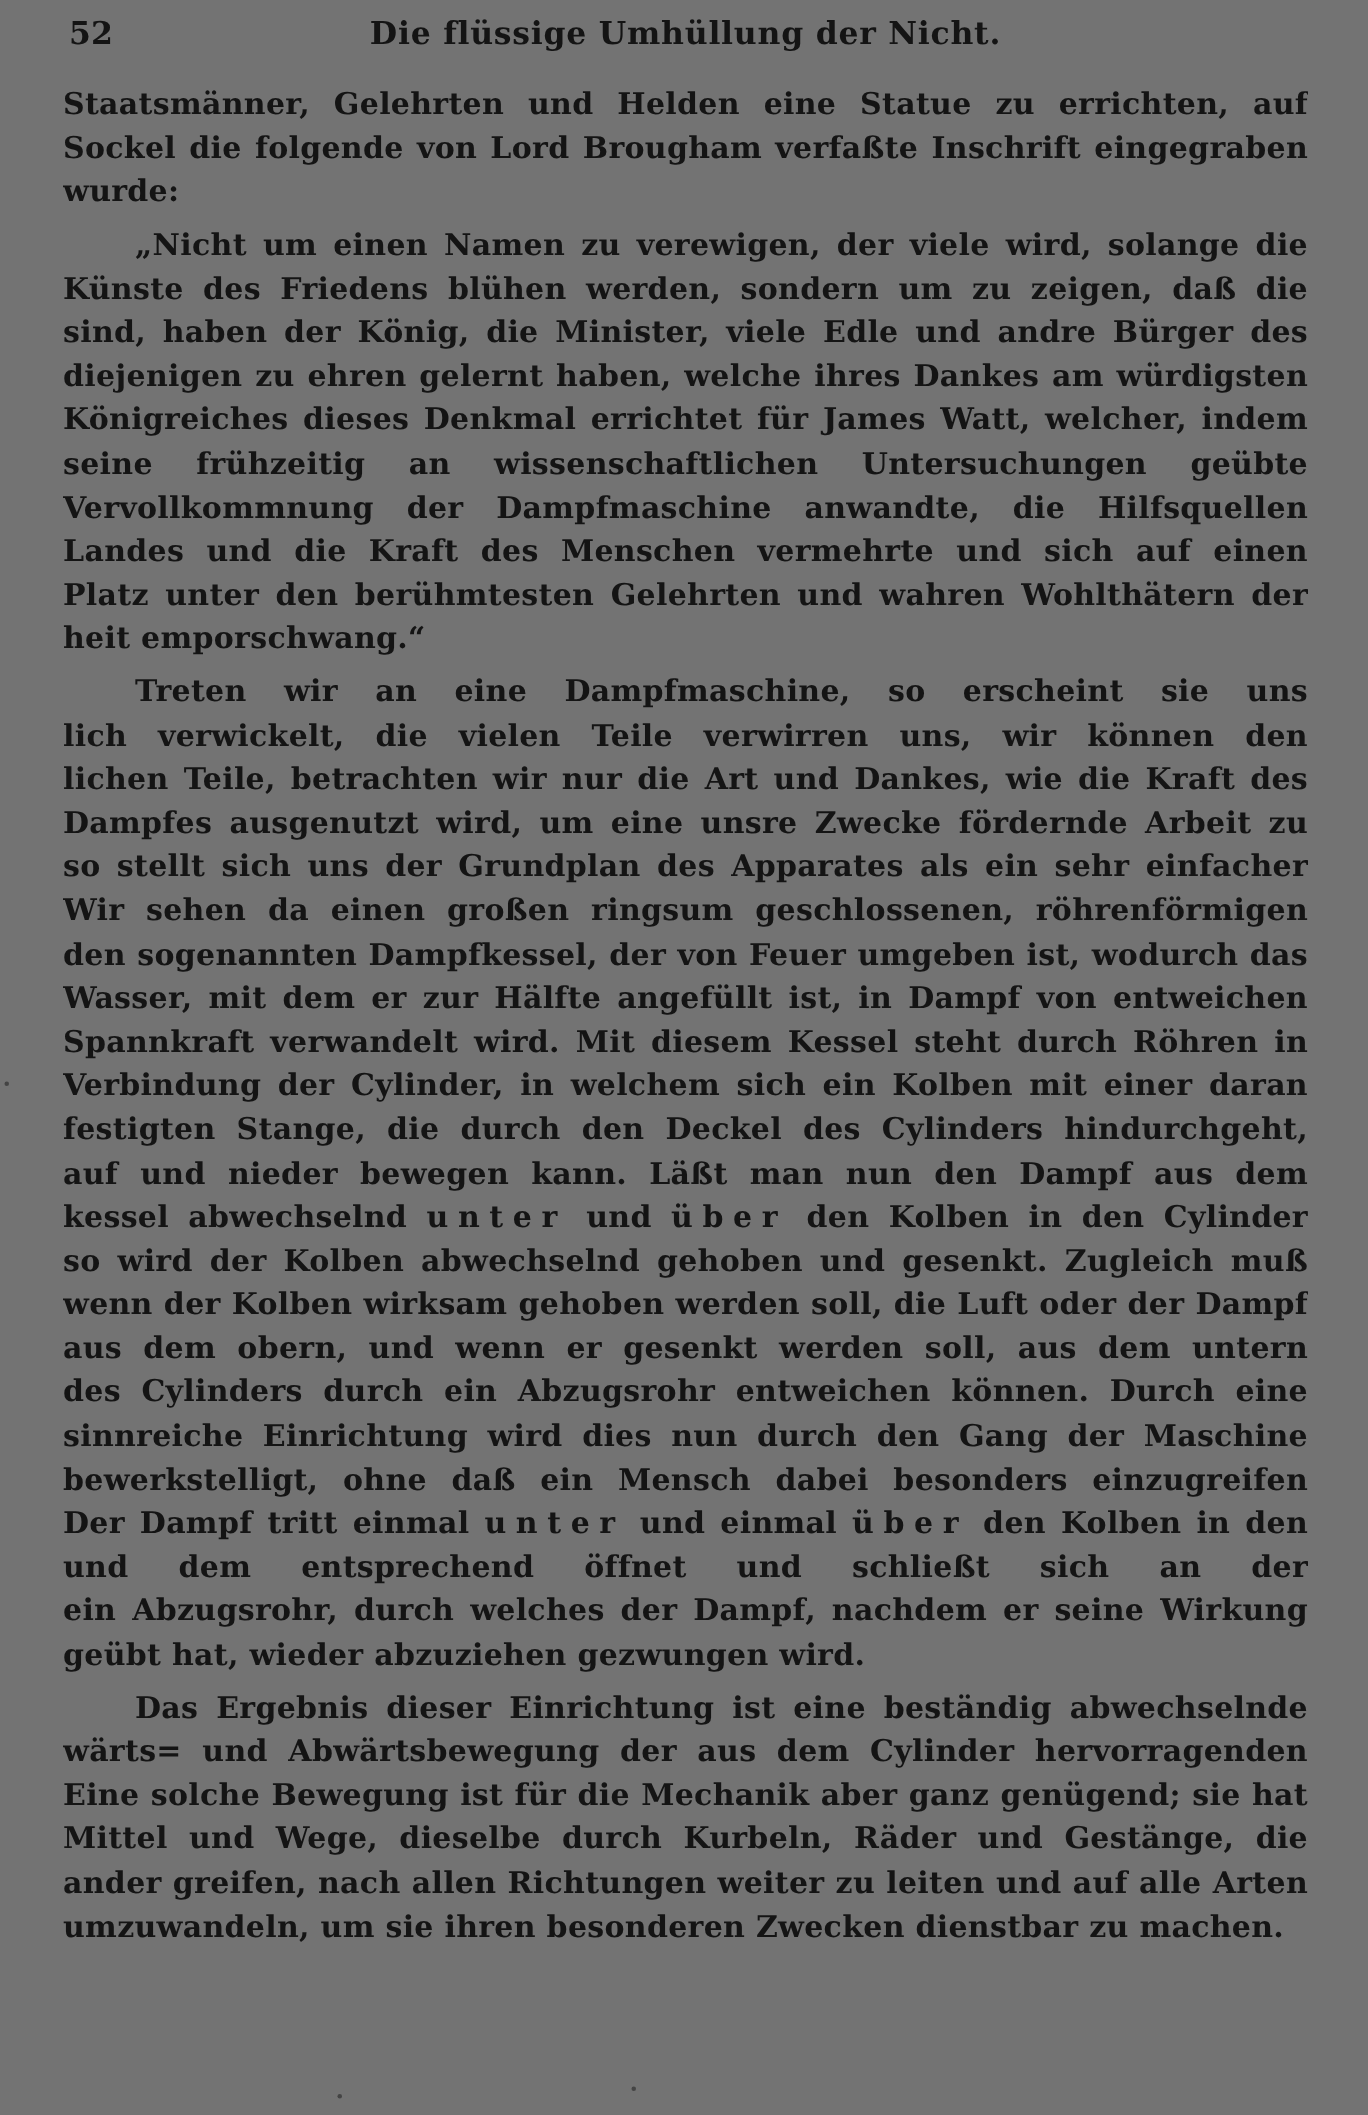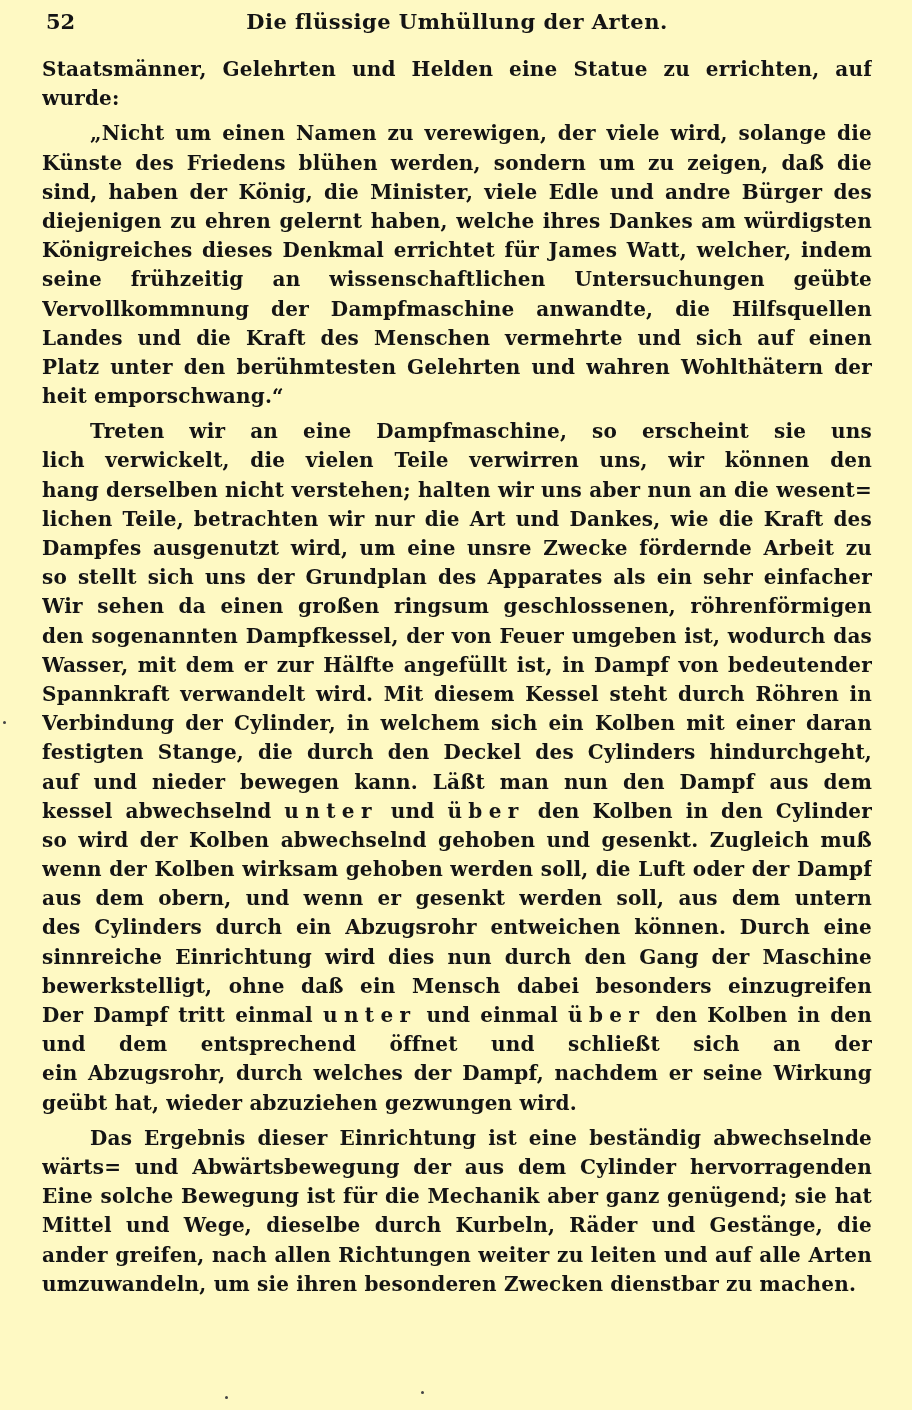--- a/index.html
+++ b/index.html
@@ -4,21 +4,21 @@
 <style>
   html, body {
     margin: 0;
     padding: 0;
     background: #ffffff;
   }
   .page {
     position: relative;
     width: 912px;
     height: 1410px;
-    background: #fef9c3;
+    background: #737373;
     overflow: hidden;
     font-family: "DejaVu Serif", "Liberation Serif", serif;
     color: #141414;
   }
   .content {
     position: absolute;
     left: 42px;
     top: 8px;
     width: 830px;
   }
@@ -74,49 +74,49 @@
     border-radius: 50%;
   }
 </style>
 </head>
 <body>
 
 <div class="page">
   <div class="content">
     <div class="header">
       <span class="page-number">52</span>
-      <span class="running-title">Die flüssige Umhüllung der Arten.</span>
+      <span class="running-title">Die flüssige Umhüllung der Nicht.</span>
     </div>
     <div class="body-block">
         <div class="para">
           <div class="line">Staatsmänner, Gelehrten und Helden eine Statue zu errichten, auf deren</div>
+          <div class="line">Sockel die folgende von Lord Brougham verfaßte Inschrift eingegraben</div>
           <div class="line lastline">wurde:</div>
         </div>
         <div class="para">
           <div class="line indent">„Nicht um einen Namen zu verewigen, der viele wird, solange die</div>
           <div class="line">Künste des Friedens blühen werden, sondern um zu zeigen, daß die Menschen</div>
           <div class="line">sind, haben der König, die Minister, viele Edle und andre Bürger des</div>
           <div class="line">diejenigen zu ehren gelernt haben, welche ihres Dankes am würdigsten</div>
           <div class="line">Königreiches dieses Denkmal errichtet für James Watt, welcher, indem er</div>
           <div class="line">seine frühzeitig an wissenschaftlichen Untersuchungen geübte Geisteskraft zur</div>
           <div class="line">Vervollkommnung der Dampfmaschine anwandte, die Hilfsquellen seines</div>
           <div class="line">Landes und die Kraft des Menschen vermehrte und sich auf einen erhabenen</div>
           <div class="line">Platz unter den berühmtesten Gelehrten und wahren Wohlthätern der Mensch=</div>
           <div class="line lastline">heit emporschwang.“</div>
         </div>
         <div class="para">
           <div class="line indent">Treten wir an eine Dampfmaschine, so erscheint sie uns außerordent=</div>
           <div class="line">lich verwickelt, die vielen Teile verwirren uns, wir können den Zusammen=</div>
-          <div class="line">hang derselben nicht verstehen; halten wir uns aber nun an die wesent=</div>
           <div class="line">lichen Teile, betrachten wir nur die Art und Dankes, wie die Kraft des</div>
           <div class="line">Dampfes ausgenutzt wird, um eine unsre Zwecke fördernde Arbeit zu leisten,</div>
           <div class="line">so stellt sich uns der Grundplan des Apparates als ein sehr einfacher dar.</div>
           <div class="line">Wir sehen da einen großen ringsum geschlossenen, röhrenförmigen Kessel,</div>
           <div class="line">den sogenannten Dampfkessel, der von Feuer umgeben ist, wodurch das</div>
-          <div class="line">Wasser, mit dem er zur Hälfte angefüllt ist, in Dampf von bedeutender</div>
+          <div class="line">Wasser, mit dem er zur Hälfte angefüllt ist, in Dampf von entweichen</div>
           <div class="line">Spannkraft verwandelt wird. Mit diesem Kessel steht durch Röhren in</div>
           <div class="line">Verbindung der Cylinder, in welchem sich ein Kolben mit einer daran be=</div>
           <div class="line">festigten Stange, die durch den Deckel des Cylinders hindurchgeht, luftdicht</div>
           <div class="line">auf und nieder bewegen kann. Läßt man nun den Dampf aus dem Dampf=</div>
           <div class="line"><span>kessel abwechselnd </span><span class="sperr">unter</span><span> und </span><span class="sperr">über</span><span> den Kolben in den Cylinder eintreten,</span></div>
           <div class="line">so wird der Kolben abwechselnd gehoben und gesenkt. Zugleich muß aber,</div>
           <div class="line">wenn der Kolben wirksam gehoben werden soll, die Luft oder der Dampf</div>
           <div class="line">aus dem obern, und wenn er gesenkt werden soll, aus dem untern Raume</div>
           <div class="line">des Cylinders durch ein Abzugsrohr entweichen können. Durch eine ungemein</div>
           <div class="line">sinnreiche Einrichtung wird dies nun durch den Gang der Maschine selbst</div>

